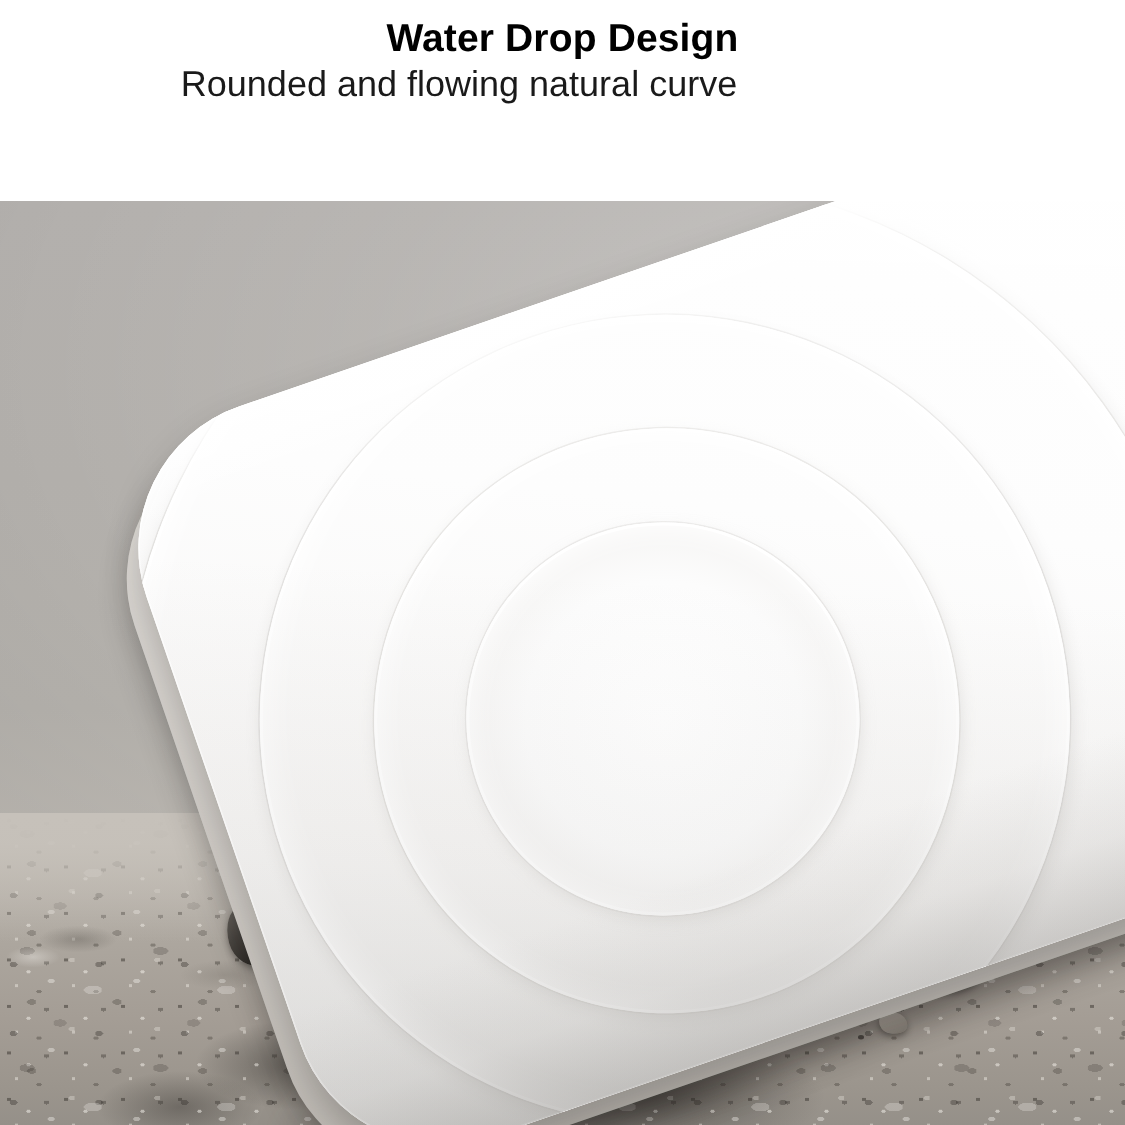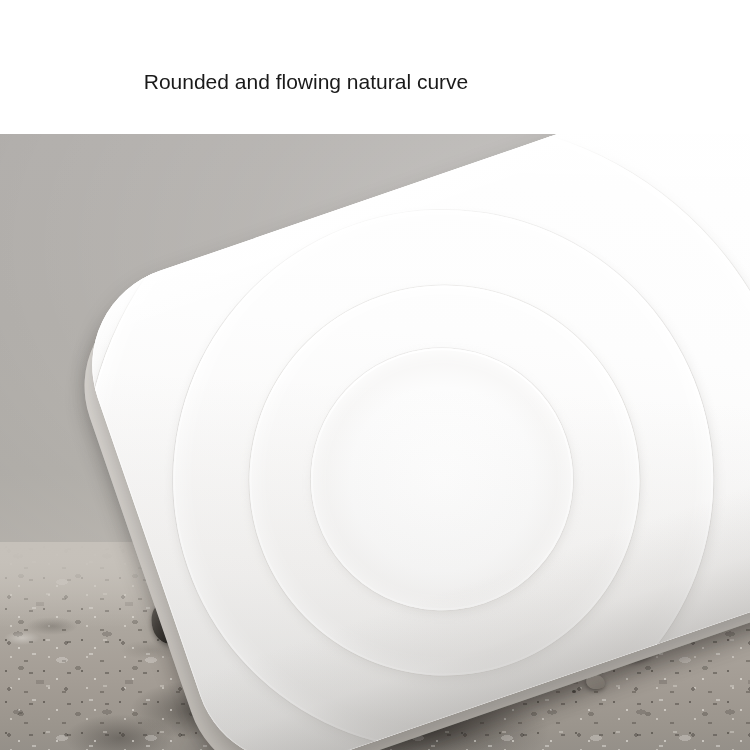--- a/index.html
+++ b/index.html
@@ -38,24 +38,24 @@
     left: 0;
     width: 750px;
     font-size: 26px;
     font-weight: bold;
     color: #000000;
     letter-spacing: 0.1px;
     line-height: 32px;
   }
   #subline-1 {
     position: absolute;
-    top: 69px;
+    top: 44px;
     left: 0;
     width: 612px;
-    font-size: 21px;
+    font-size: 24px;
     font-weight: normal;
     color: #1a1a1a;
     line-height: 26px;
   }
   #subline-2 {
     position: absolute;
     top: 98px;
     left: 0;
     width: 750px;
     font-size: 21px;
@@ -366,20 +366,21 @@
     position: absolute; left: 0; top: 0; width: 750px; height: 0px;
     background: #ffffff; z-index: 35;
   }
 </style>
 </head>
 <body>
 
 <div id="page">
 
   <div id="text-block">
+    <div id="headline">Water Drop Design</div>
     <div id="subline-1">Rounded and flowing natural curve</div>
   </div>
 
   <div id="photo">
 
     <div id="backdrop"></div>
     <div id="backdrop-vignette"></div>
 
     <div id="ground">
       <div id="ground-base"></div>

